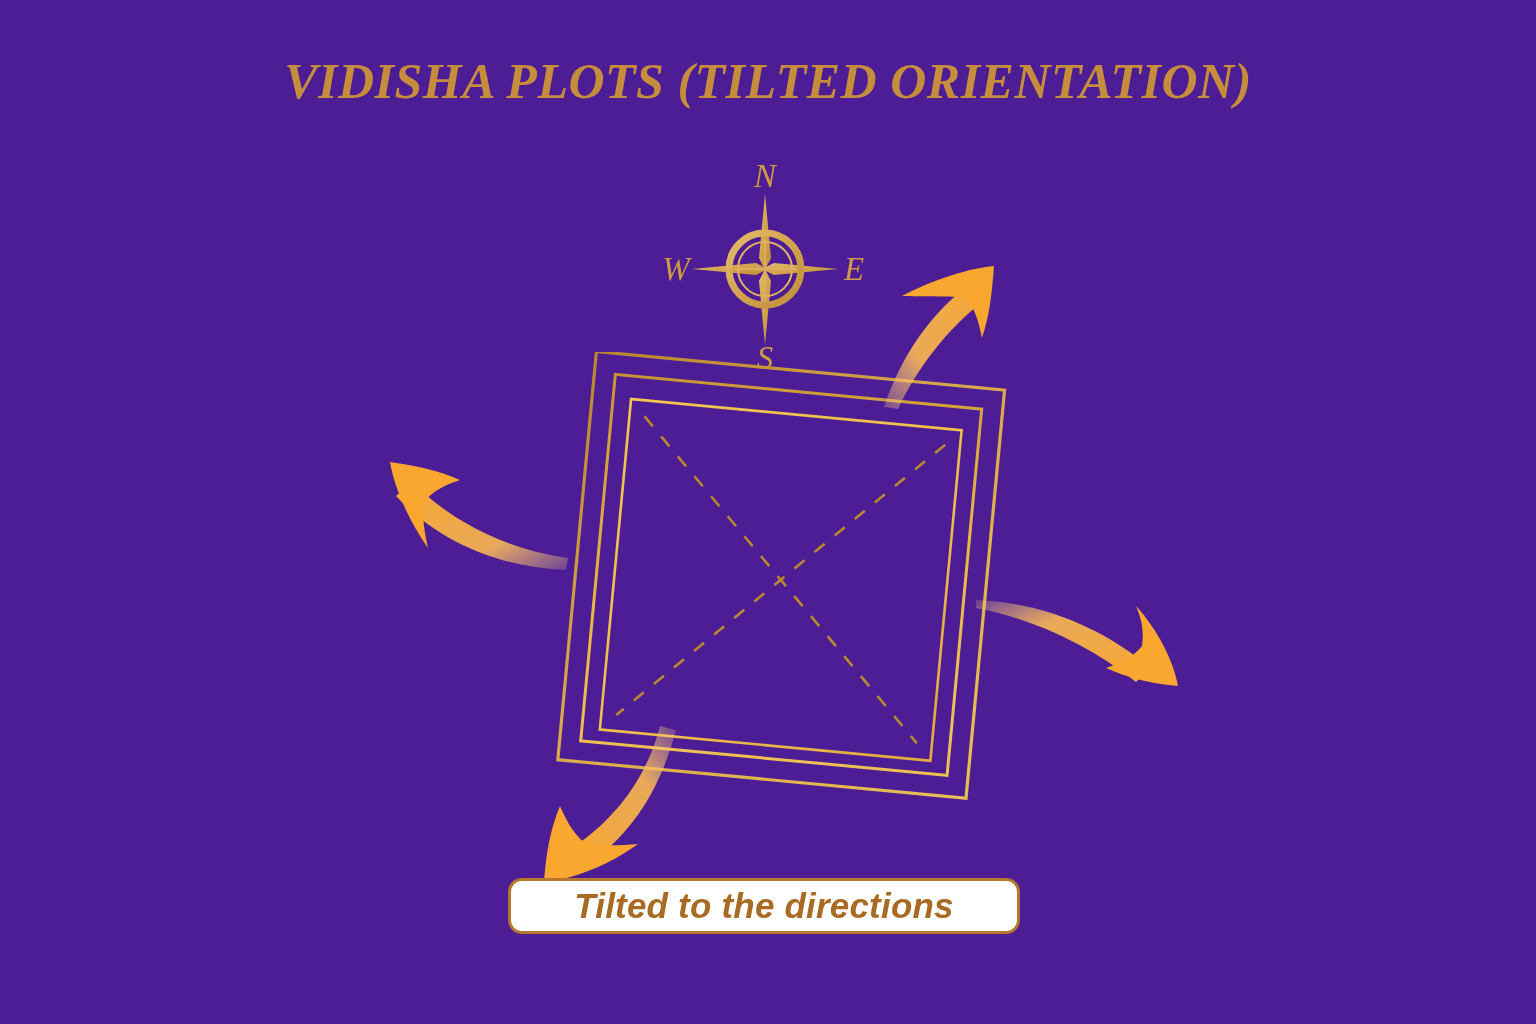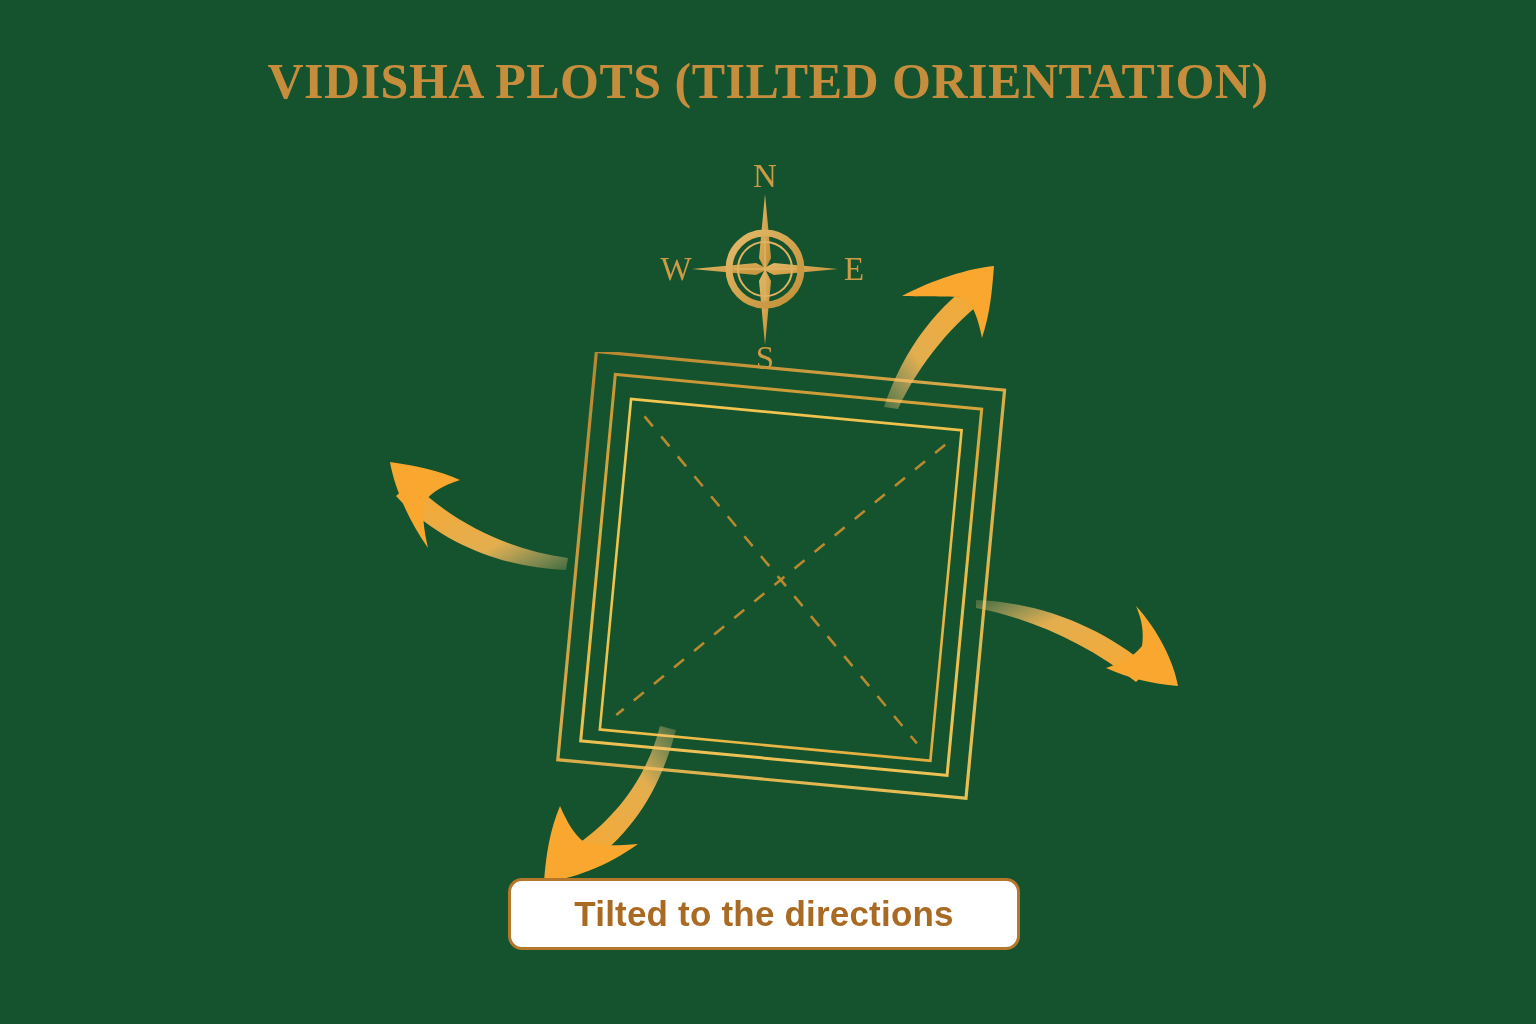--- a/index.html
+++ b/index.html
@@ -7,22 +7,23 @@
     padding: 0;
     background: #ffffff;
   }
   body {
     font-family: "Liberation Sans", sans-serif;
   }
   #stage {
     position: relative;
     width: 1536px;
     height: 1024px;
-    background: #14532d;
+    background: #4c1d95;
     overflow: hidden;
+    font-style: italic;
   }
 
   
   #title {
     position: absolute;
     left: 0;
     top: 52px;
     width: 1536px;
     text-align: center;
     font-family: "Liberation Serif", "DejaVu Serif", serif;
@@ -71,21 +72,21 @@
   #arrow-nw { left: 382px; top: 448px; width: 190px; height: 130px; }
   #arrow-se { left: 968px; top: 578px; width: 220px; height: 120px; }
   #arrow-sw { left: 528px; top: 718px; width: 190px; height: 170px; }
 
   
   #caption {
     position: absolute;
     left: 508px;
     top: 878px;
     width: 512px;
-    height: 72px;
+    height: 56px;
     box-sizing: border-box;
     border: 3px solid #b5772b;
     border-radius: 14px;
     background: #ffffff;
     display: flex;
     align-items: center;
     justify-content: center;
   }
   #caption-text {
     font-family: "Liberation Sans", "DejaVu Sans", sans-serif;

